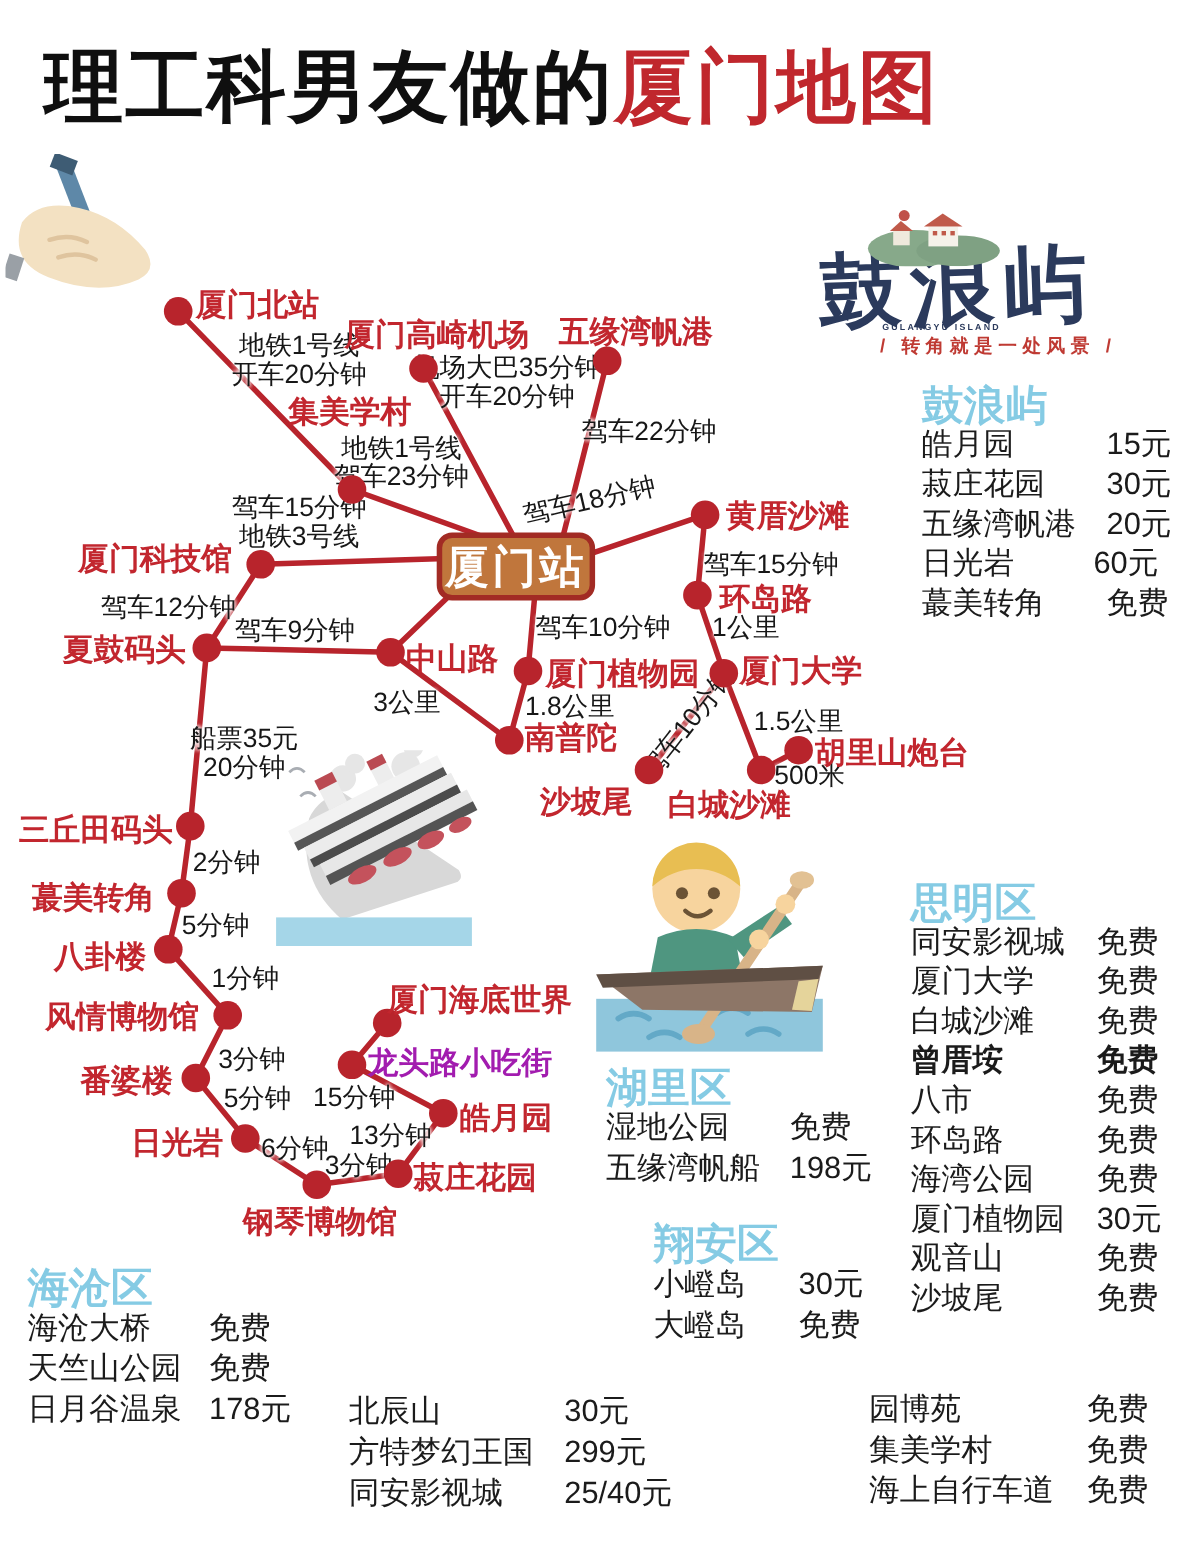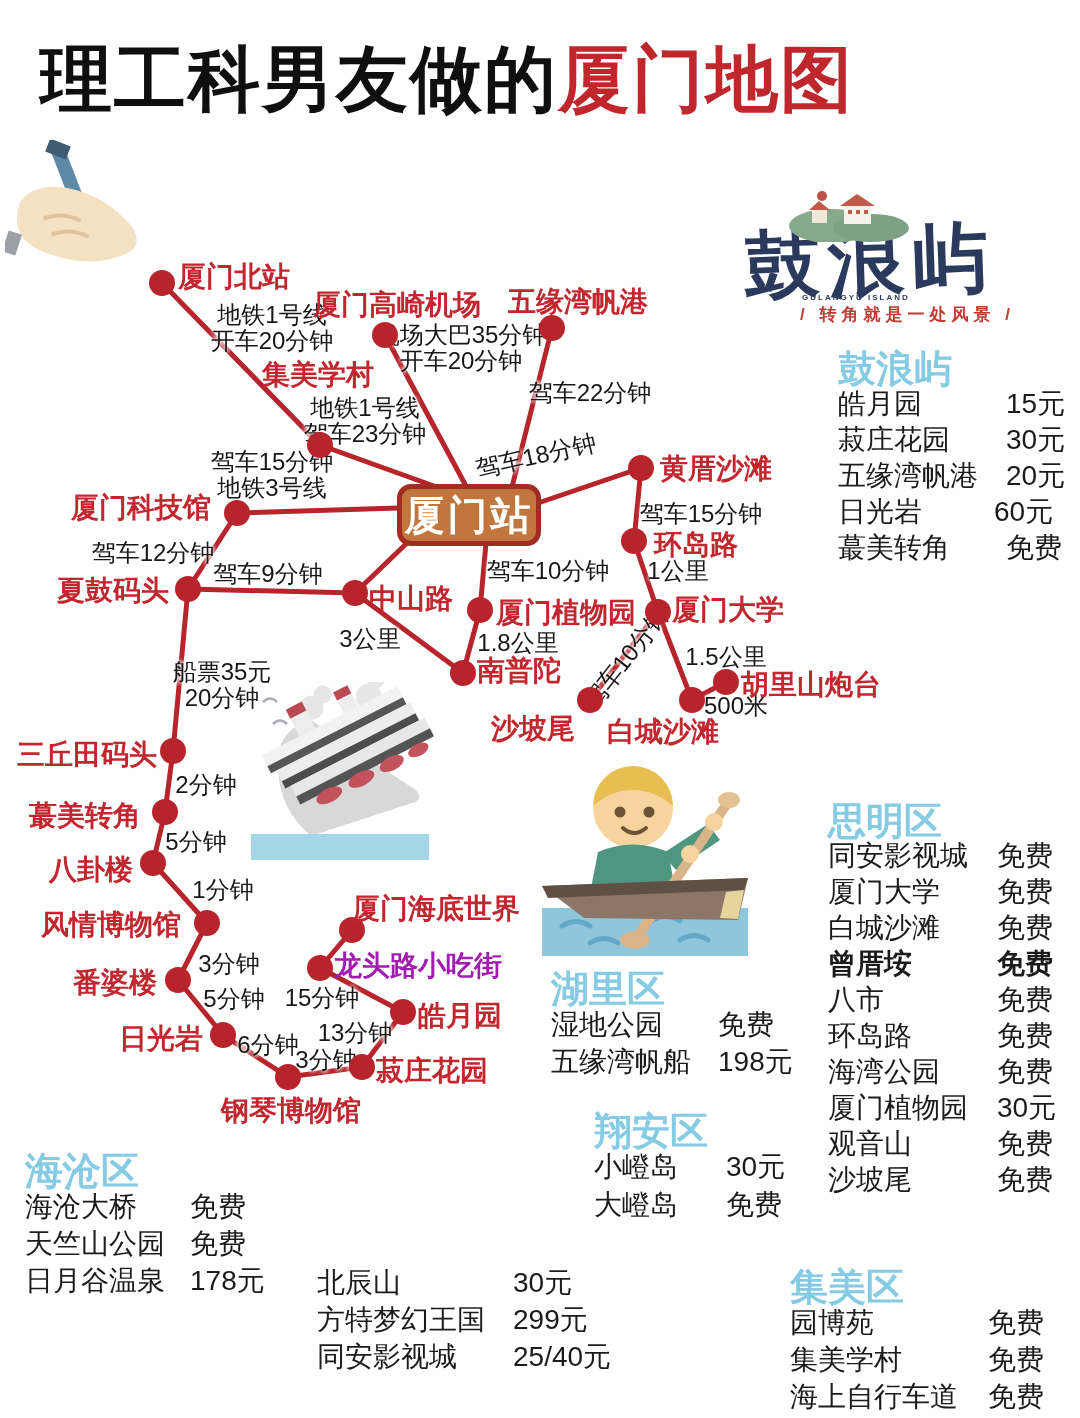--- a/index.html
+++ b/index.html
@@ -320,19 +320,18 @@
         <div class="list-row" style="height: 37px; line-height: 37px;"><span>海沧大桥</span><span class="list-price" style="left: 165px;">免费</span></div>
         <div class="list-row" style="height: 37px; line-height: 37px;"><span>天竺山公园</span><span class="list-price" style="left: 165px;">免费</span></div>
         <div class="list-row" style="height: 37px; line-height: 37px;"><span>日月谷温泉</span><span class="list-price" style="left: 165px;">178元</span></div>
       </div>
       <div class="section" style="left: 317px; top: 1264px;">
         <div class="list-row" style="height: 37px; line-height: 37px;"><span>北辰山</span><span class="list-price" style="left: 196px;">30元</span></div>
         <div class="list-row" style="height: 37px; line-height: 37px;"><span>方特梦幻王国</span><span class="list-price" style="left: 196px;">299元</span></div>
         <div class="list-row" style="height: 37px; line-height: 37px;"><span>同安影视城</span><span class="list-price" style="left: 196px;">25/40元</span></div>
       </div>
       <div class="section" style="left: 790px; top: 1262px;">
-        <div class="section-title" style="color: rgb(133, 203, 228);">集美区</div>
         <div class="list-row" style="height: 37px; line-height: 37px;"><span>园博苑</span><span class="list-price" style="left: 198px;">免费</span></div>
         <div class="list-row" style="height: 37px; line-height: 37px;"><span>集美学村</span><span class="list-price" style="left: 198px;">免费</span></div>
         <div class="list-row" style="height: 37px; line-height: 37px;"><span>海上自行车道</span><span class="list-price" style="left: 198px;">免费</span></div>
       </div>
     </div>
 </div>
 
 </body></html>

